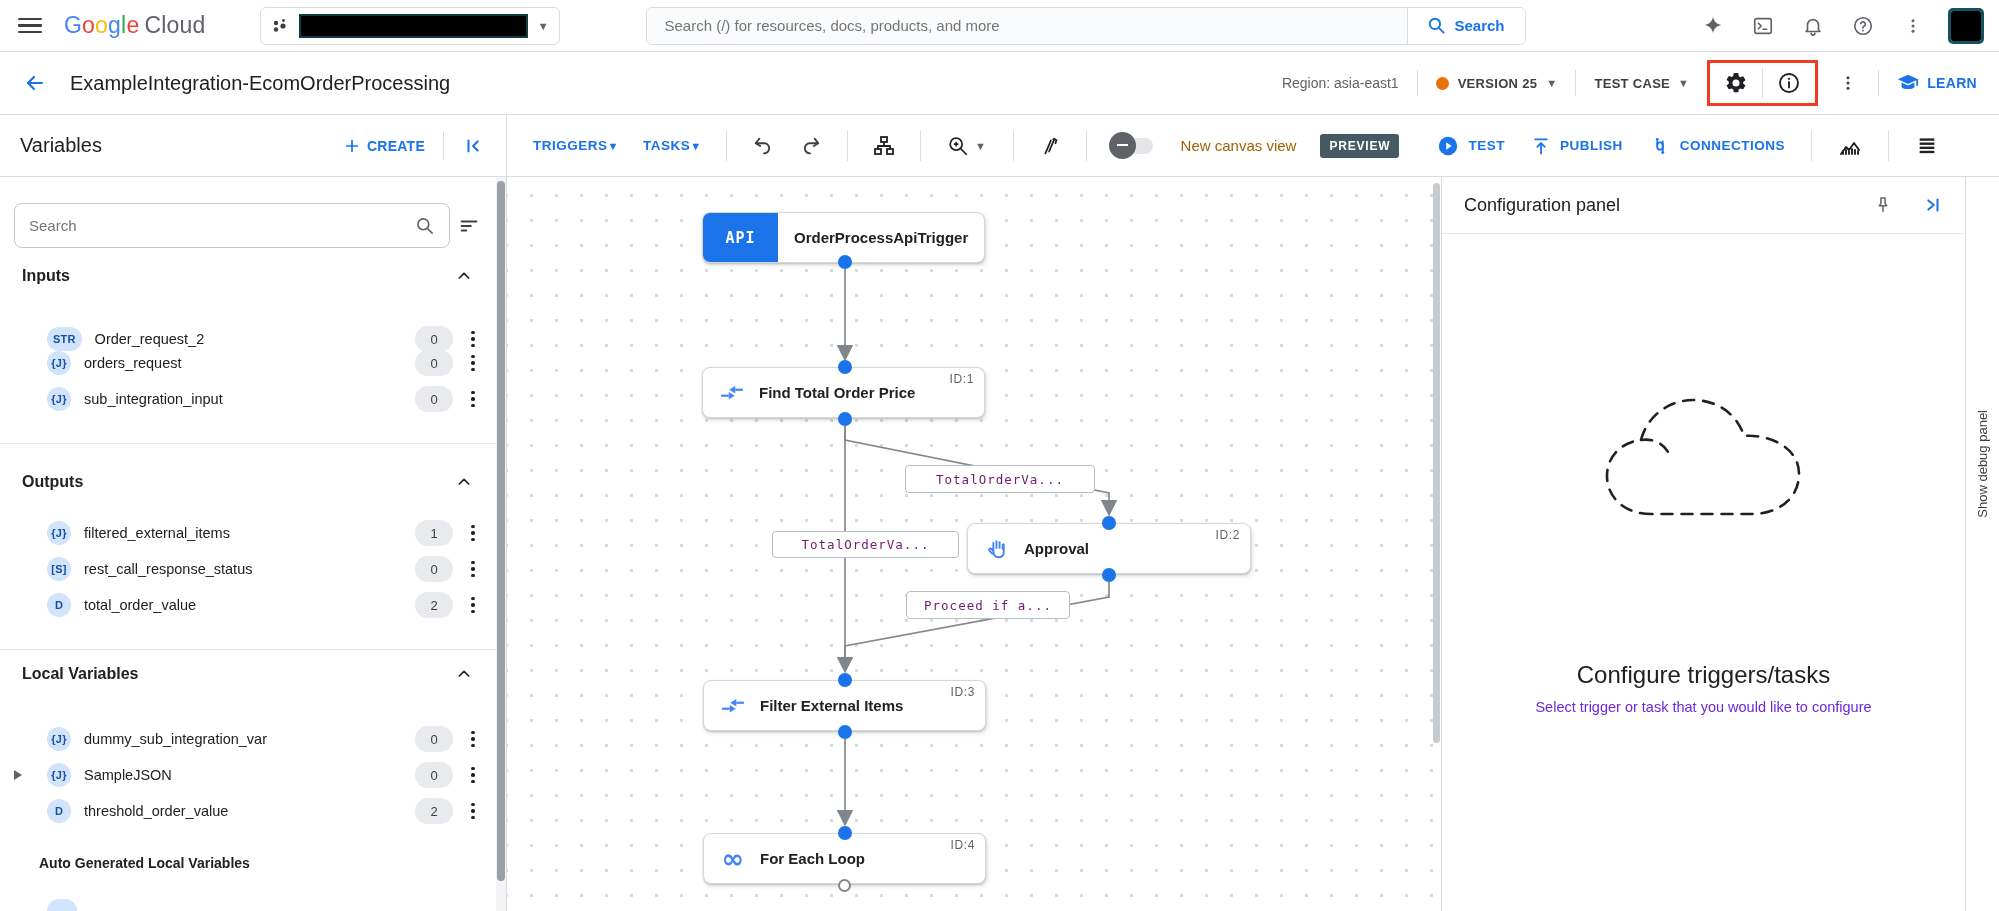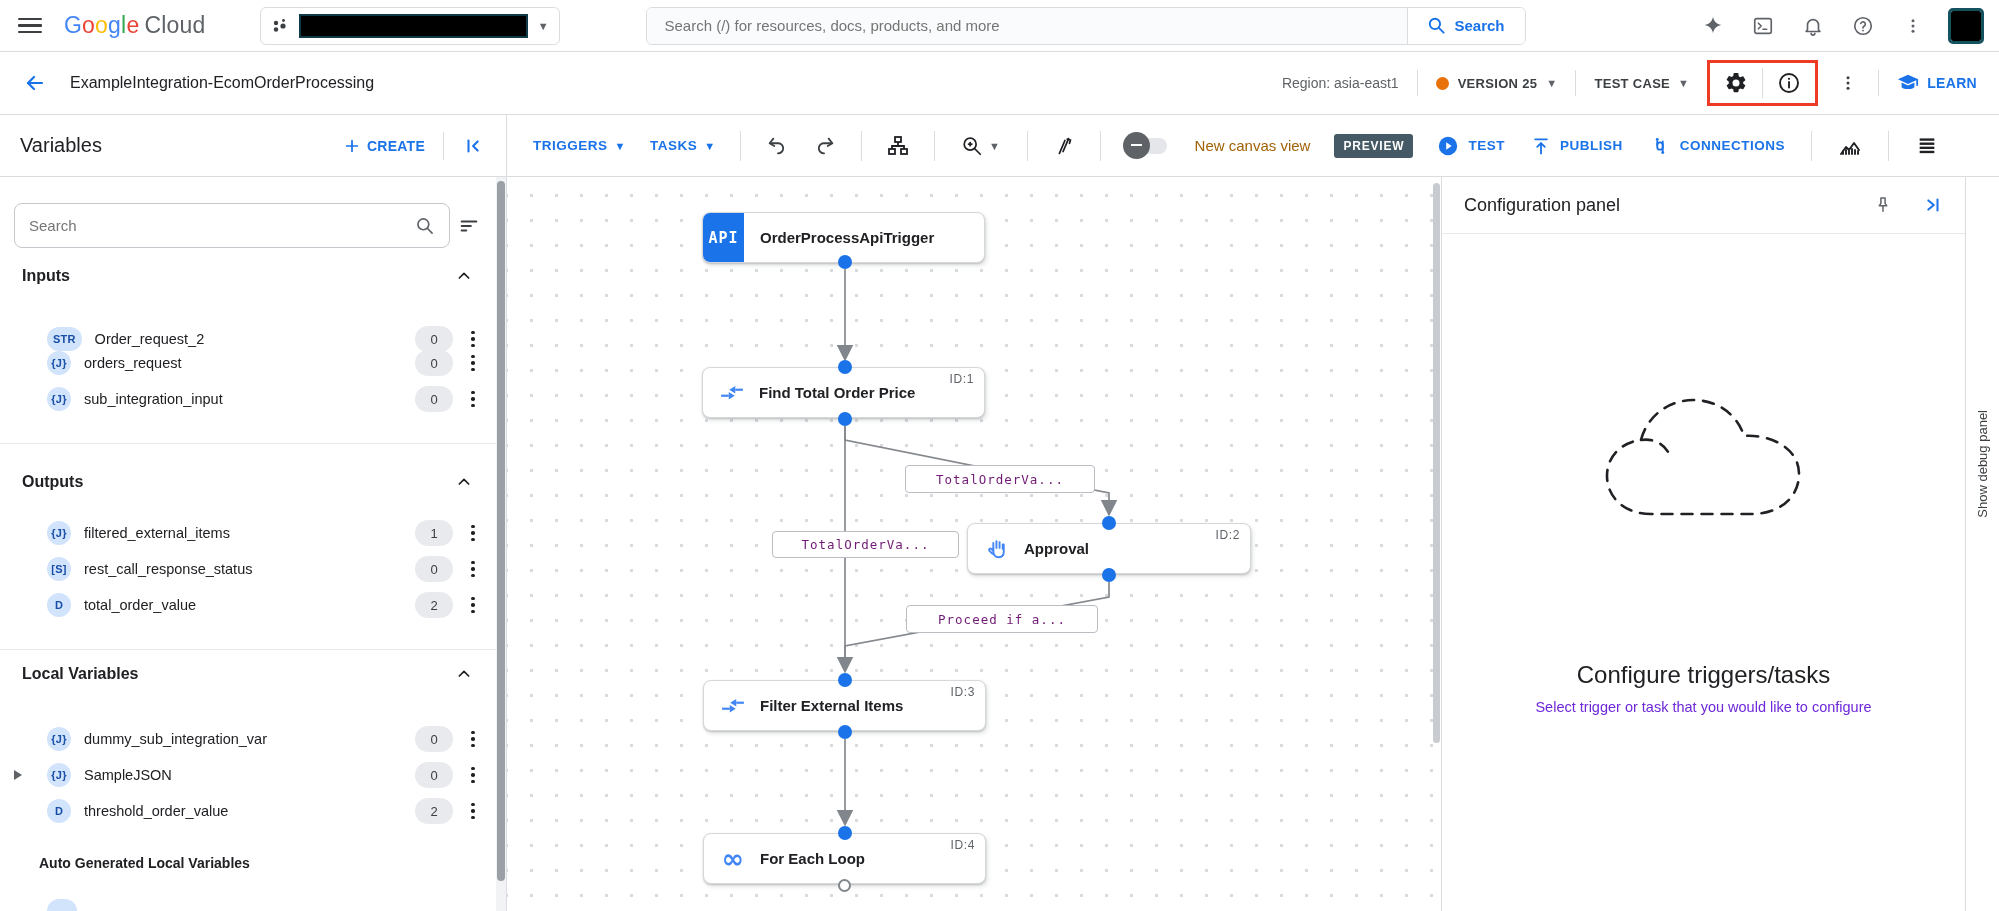--- a/index.html
+++ b/index.html
@@ -19,39 +19,39 @@
   .gsearch { margin-left:72px; width:880px; height:38px; border:1px solid #dadce0; border-radius:6px; display:flex; overflow:hidden; }
   .gsearch input { flex:1; border:none; outline:none; background:#fafbfc; padding:0 18px; font-size:15px; color:#5f6368; font-family:"Liberation Sans",sans-serif; }
   .gsearch .sbtn { width:118px; background:#fff; border-left:1px solid #dadce0; display:flex; align-items:center; justify-content:center; gap:8px; color:#1a73e8; font-size:15px; font-weight:700; cursor:pointer; }
   .top-icons { margin-left:auto; display:flex; align-items:center; gap:26px; }
   .icon-btn { width:24px; height:24px; display:flex; align-items:center; justify-content:center; cursor:pointer; }
   .avatar { width:30px; height:30px; background:#000; outline:3px solid #14525e; border-radius:2px; cursor:pointer; }
 
   
   .header { height:63px; display:flex; align-items:center; border-bottom:1px solid #dadce0; padding:0 22px; }
   .back { width:26px; height:26px; display:flex; align-items:center; justify-content:center; cursor:pointer; margin-right:22px; }
-  .page-title { font-size:16px; color:#202124; }
+  .page-title { font-size:20px; color:#202124; }
   .hdr-right { margin-left:auto; display:flex; align-items:center; gap:18px; }
   .region { font-size:14px; color:#5f6368; }
   .vdiv { width:1px; height:26px; background:#dadce0; }
   .version { display:flex; align-items:center; gap:9px; font-size:13px; font-weight:700; color:#3c4043; letter-spacing:.3px; cursor:pointer; }
   .dot-orange { width:13px; height:13px; border-radius:50%; background:#e8710a; }
   .testcase { font-size:13px; font-weight:700; color:#3c4043; letter-spacing:.3px; display:flex; gap:8px; align-items:center; cursor:pointer; }
   .redbox { border:3px solid #ee3b24; height:46px; display:flex; align-items:center; padding:0 14px; gap:14px; }
   .redbox .vdiv { height:30px; }
   .learn { display:flex; align-items:center; gap:8px; color:#1a73e8; font-weight:700; font-size:14px; letter-spacing:.3px; cursor:pointer; }
 
   
   .toolbar { height:62px; display:flex; border-bottom:1px solid #dadce0; }
   .tb-left { width:507px; border-right:1px solid #dadce0; display:flex; align-items:center; padding:0 20px; }
   .vars-title { font-size:20px; color:#202124; }
   .create { margin-left:auto; display:flex; align-items:center; gap:7px; color:#1a73e8; font-size:14px; font-weight:700; letter-spacing:.25px; cursor:pointer; }
   .tb-left .vdiv { margin:0 18px; height:28px; }
   .tb-mid { flex:1; display:flex; align-items:center; padding:0 60px 0 26px; gap:24px; }
-  .blue-dd { color:#1a73e8; font-size:13.5px; font-weight:700; letter-spacing:.5px; display:flex; align-items:center; gap:7px; cursor:pointer; }
+  .blue-dd { color:#1a73e8; font-size:13.5px; font-weight:700; letter-spacing:.5px; display:flex; align-items:center; gap:0; cursor:pointer; }
   .tb-mid .vdiv, .tb-right .vdiv { height:30px; }
   .toggle { width:42px; height:16px; background:#e4e6e9; border-radius:8px; position:relative; cursor:pointer; }
   .toggle .thumb { position:absolute; left:-2px; top:-6px; width:27px; height:27px; border-radius:50%; background:#5f6368; display:flex; align-items:center; justify-content:center; }
   .toggle .thumb i { width:11px; height:2.5px; background:#fff; display:block; }
   .toggle-label { font-size:15px; color:#a16207; margin-left:4px; }
   .preview-badge { background:#455a64; color:#fff; font-size:12px; font-weight:700; letter-spacing:.8px; padding:5px 9px; border-radius:3px; }
   .tb-right { margin-left:auto; display:flex; align-items:center; gap:26px; }
   .tb-btn { display:flex; align-items:center; gap:9px; color:#1a73e8; font-size:13.5px; font-weight:700; letter-spacing:.5px; cursor:pointer; }
 
   
@@ -80,21 +80,21 @@
   
   .canvas { flex:1; position:relative; background:#fff;
     background-image:radial-gradient(#d9dbdf 1.7px, transparent 1.8px);
     background-size:25px 25px; background-position:12px 6px; overflow:hidden; }
   .edges { position:absolute; inset:0; pointer-events:none; }
   .node { position:absolute; height:51px; background:#fff; border:1px solid #d5d7db; border-radius:8px;
     box-shadow:0 1px 2px rgba(60,64,67,.25), 2px 3px 4px rgba(60,64,67,.12);
     display:flex; align-items:center; cursor:pointer; }
   .node .ntitle { font-size:15px; font-weight:700; color:#202124; }
   .node .nid { position:absolute; top:4px; right:10px; font-size:12px; color:#5f6368; letter-spacing:.6px; }
-  .api-badge { width:41px; align-self:stretch; background:#1a73e8; border-radius:7px 0 0 7px; color:#fff;
+  .api-badge { width:75px; align-self:stretch; background:#1a73e8; border-radius:7px 0 0 7px; color:#fff;
     font-family:"DejaVu Sans Mono",monospace; font-weight:700; font-size:15px; letter-spacing:1px;
     display:flex; align-items:center; justify-content:center; margin-right:16px; }
   .nicon { width:26px; margin:0 14px 0 16px; display:flex; align-items:center; justify-content:center; }
   .loop-glyph { font-family:"DejaVu Sans",sans-serif; font-weight:700; color:#4285f4; font-size:27px; line-height:20px; }
   .cdot { position:absolute; width:14px; height:14px; border-radius:50%; background:#1a73e8; cursor:pointer; }
   .cport { position:absolute; width:13px; height:13px; border-radius:50%; background:#fff; border:2.5px solid #80868b; cursor:pointer; }
   .elabel { position:absolute; background:#fff; border:1px solid #b9bdc2; border-radius:4px; display:flex; align-items:center; justify-content:center;
     font-family:"DejaVu Sans Mono",monospace; font-size:12.5px; letter-spacing:1px; color:#701a75; cursor:pointer; }
   .cv-scroll { position:absolute; right:1px; top:6px; width:7px; height:560px; border-radius:4px; background:#c8cbcf; }
 
@@ -574,21 +574,21 @@
     <div class="cdot" style="left:331px; top:235px;"></div>
     <div class="cdot" style="left:595px; top:339px;"></div>
     <div class="cdot" style="left:595px; top:391px;"></div>
     <div class="cdot" style="left:331px; top:496px;"></div>
     <div class="cdot" style="left:331px; top:548px;"></div>
     <div class="cdot" style="left:331px; top:649px;"></div>
     <div class="cport" style="left:331px; top:702px;"></div>
 
     <div class="elabel" style="left:398px; top:288px; width:190px; height:28px;">TotalOrderVa...</div>
     <div class="elabel" style="left:265px; top:354px; width:187px; height:27px;">TotalOrderVa...</div>
-    <div class="elabel" style="left:399px; top:428px; width:192px; height:28px;">Proceed if a...</div>
+    <div class="elabel" style="left:399px; top:414px; width:164px; height:28px;">Proceed if a...</div>
 
     <div class="cv-scroll"></div>
   </div>
 
   <div class="config">
     <div class="cfg-head">
       <span class="cfg-title">Configuration panel</span>
       <div class="cfg-icons">
         <svg class="ic" width="20" height="20" viewBox="0 0 24 24" fill="none" stroke="#5f6368" stroke-width="1.8" stroke-linejoin="round">
             <path d="M9.5 3.5h5V10l2 3h-9l2-3z"></path>

